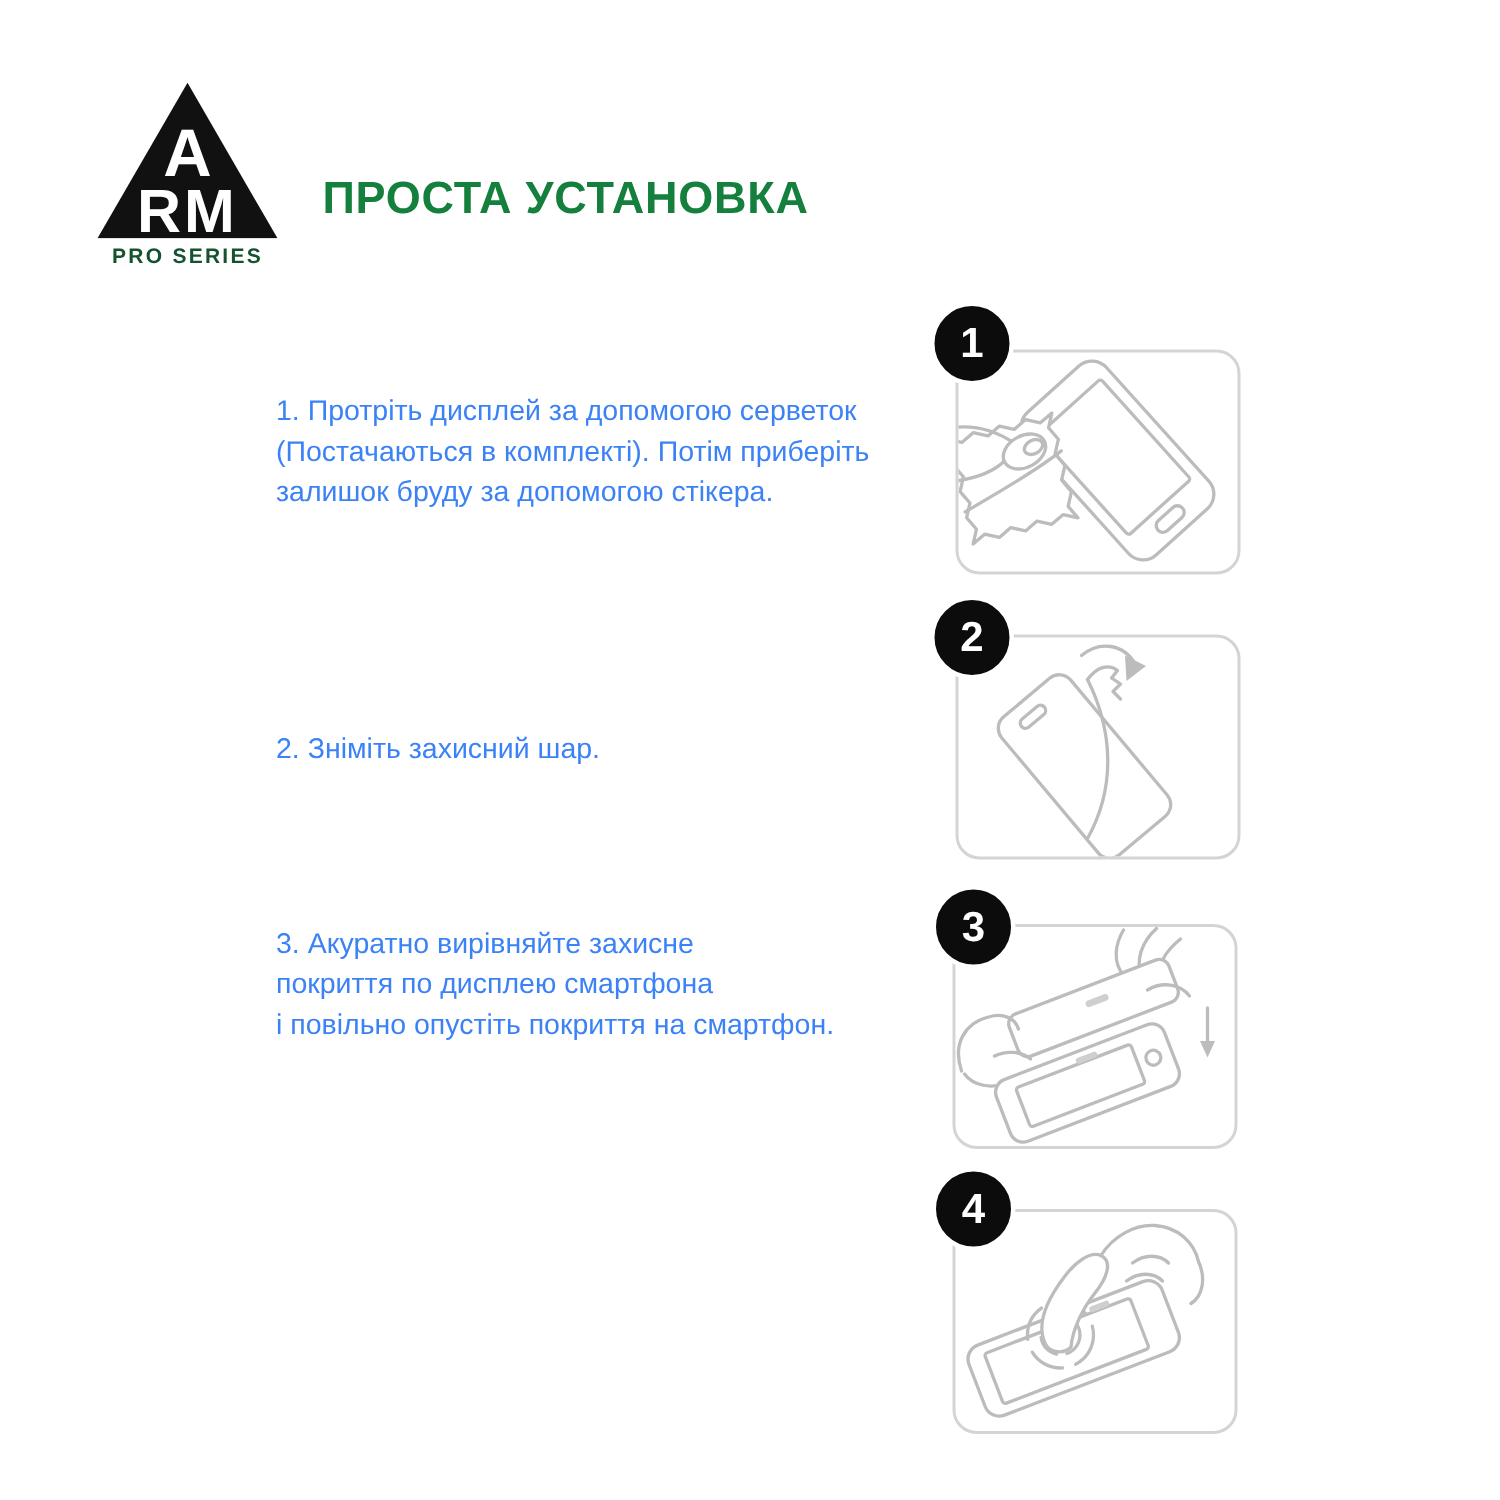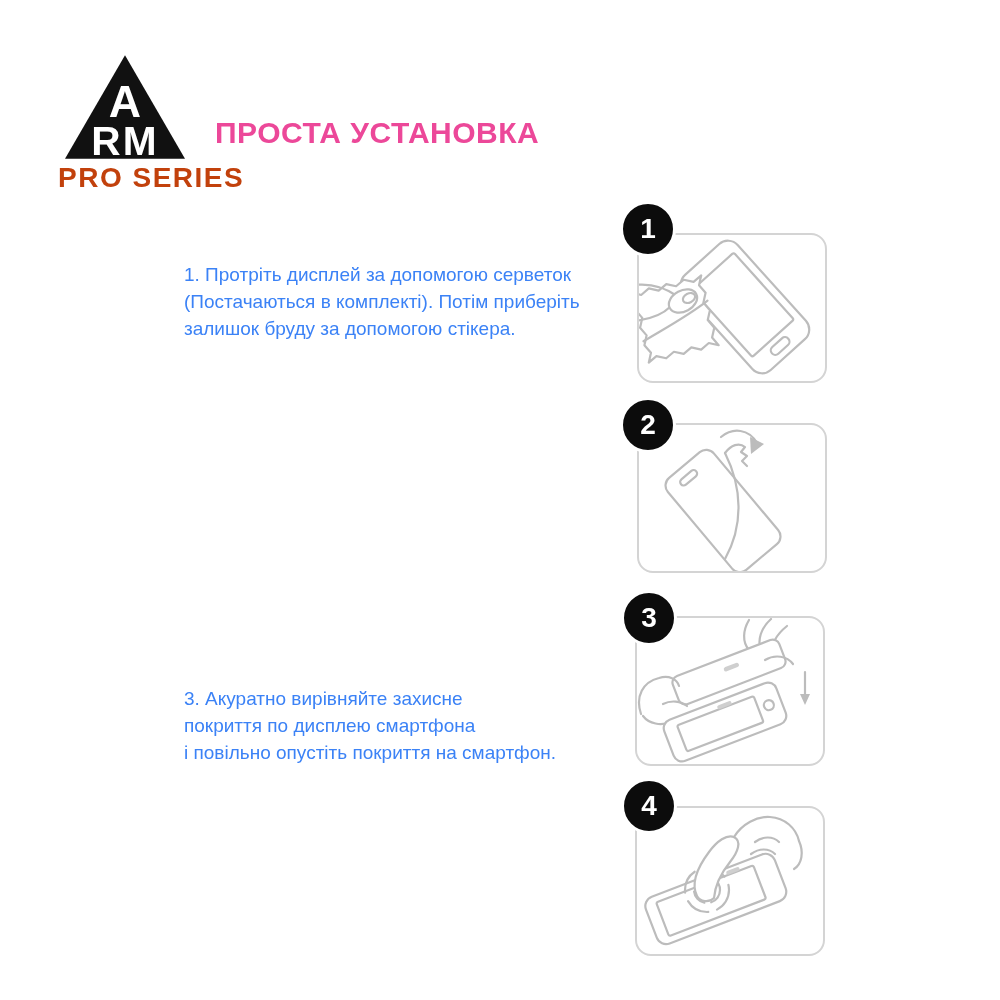--- a/index.html
+++ b/index.html
@@ -6,36 +6,36 @@
   body{
     width:1000px;height:1000px;background:#ffffff;position:relative;
     font-family:"Liberation Sans",sans-serif;overflow:hidden;
   }
   .sheet{position:absolute;inset:0;}
 
   
   .logo{position:absolute;left:58px;top:55px;width:134px;text-align:center;}
   .logo svg{display:block;margin:0 auto;}
   .series{
-    margin-top:3px;font-weight:bold;font-size:28px;letter-spacing:1.5px;
-    color:#c2410c;white-space:nowrap;
+    margin-top:3px;font-weight:bold;font-size:14px;letter-spacing:1.5px;
+    color:#14532d;white-space:nowrap;
   }
 
   
   .title{
     position:absolute;left:215px;top:116px;margin:0;
-    font-size:30px;font-weight:bold;letter-spacing:.5px;color:#ec4899;
+    font-size:30px;font-weight:bold;letter-spacing:.5px;color:#15803d;
   }
 
   
   .step-text{
     position:absolute;left:184px;width:480px;
     font-size:19px;line-height:27px;color:#3b82f6;white-space:pre-line;
   }
-  .t1{top:261px}.t2{top:486px}.t3{top:685px}.t4{top:843px}
+  .t1{top:261px}.t2{top:486px}.t3{top:616px}.t4{top:843px}
 
   
   .frame{
     position:absolute;width:190px;height:150px;background:#fff;
     border:2px solid #d4d4d4;border-radius:16px;box-sizing:border-box;
   }
   .frame svg{position:absolute;left:0;top:0;width:186px;height:146px;}
   .f1{left:637px;top:233px}.f2{left:637px;top:423px}
   .f3{left:635px;top:616px}.f4{left:635px;top:806px}
 
@@ -63,20 +63,21 @@
       <text x="59" y="98" text-anchor="middle" fill="#ffffff" font-size="40" font-weight="bold" letter-spacing="2" font-family="Liberation Sans, sans-serif">RM</text>
     </svg>
     <div class="series">PRO SERIES</div>
   </div>
 
   <h1 class="title">ПРОСТА УСТАНОВКА</h1>
 
   <div class="step-text t1">1. Протріть дисплей за допомогою серветок
 (Постачаються в комплекті). Потім приберіть
 залишок бруду за допомогою стікера.</div>
+  <div class="step-text t2">2. Зніміть захисний шар.</div>
   <div class="step-text t3">3. Акуратно вирівняйте захисне
 покриття по дисплею смартфона
 і повільно опустіть покриття на смартфон.</div>
 
   <div class="frame f1">
     <svg viewBox="0 0 186 146">
       <g class="art">
         <g transform="translate(106,72) rotate(-42)">
           <rect x="-36" y="-64" width="72" height="128" rx="13" fill="#fff"></rect>
           <rect x="-28" y="-48" width="56" height="90" rx="2" fill="#fff"></rect>

